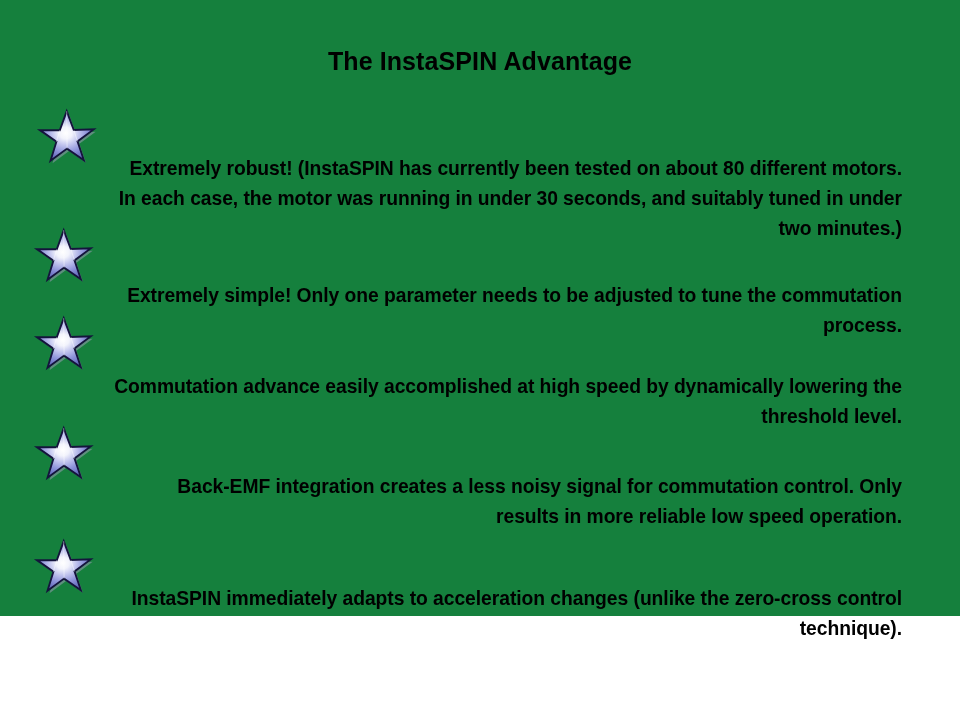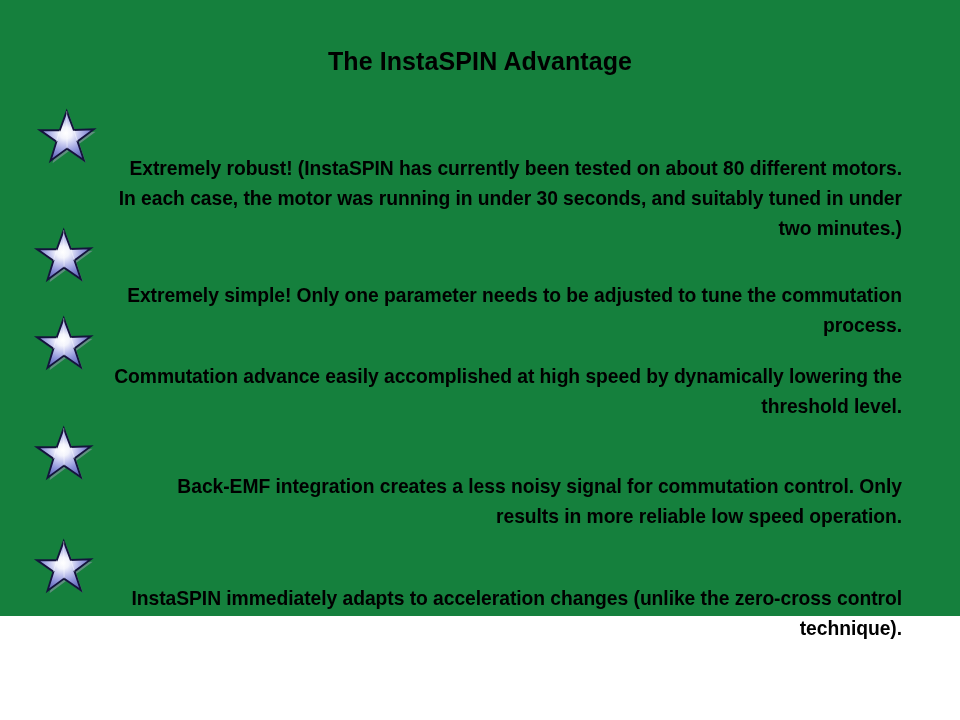--- a/index.html
+++ b/index.html
@@ -83,21 +83,21 @@
   .row-4 { top: 533px; }
 
   .row-0 .bullet-icon { top: 2px; left: 6px; }
   .row-1 .bullet-icon { top: 1px; left: 3px; }
   .row-2 .bullet-icon { top: 2px; left: 3px; }
   .row-3 .bullet-icon { top: 2px; left: 3px; }
   .row-4 .bullet-icon { top: 3px; left: 3px; }
 
   .row-0 .bullet-text { top: 6px; }
   .row-1 .bullet-text { top: 13px; }
-  .row-2 .bullet-text { top: 7px; }
+  .row-2 .bullet-text { top: 17px; }
   .row-3 .bullet-text { top: 7px; }
   .row-4 .bullet-text { top: 7px; }
 </style>
 </head>
 <body>
 
 <div class="slide">
 
   <div class="slide-title">The InstaSPIN Advantage</div>
 

